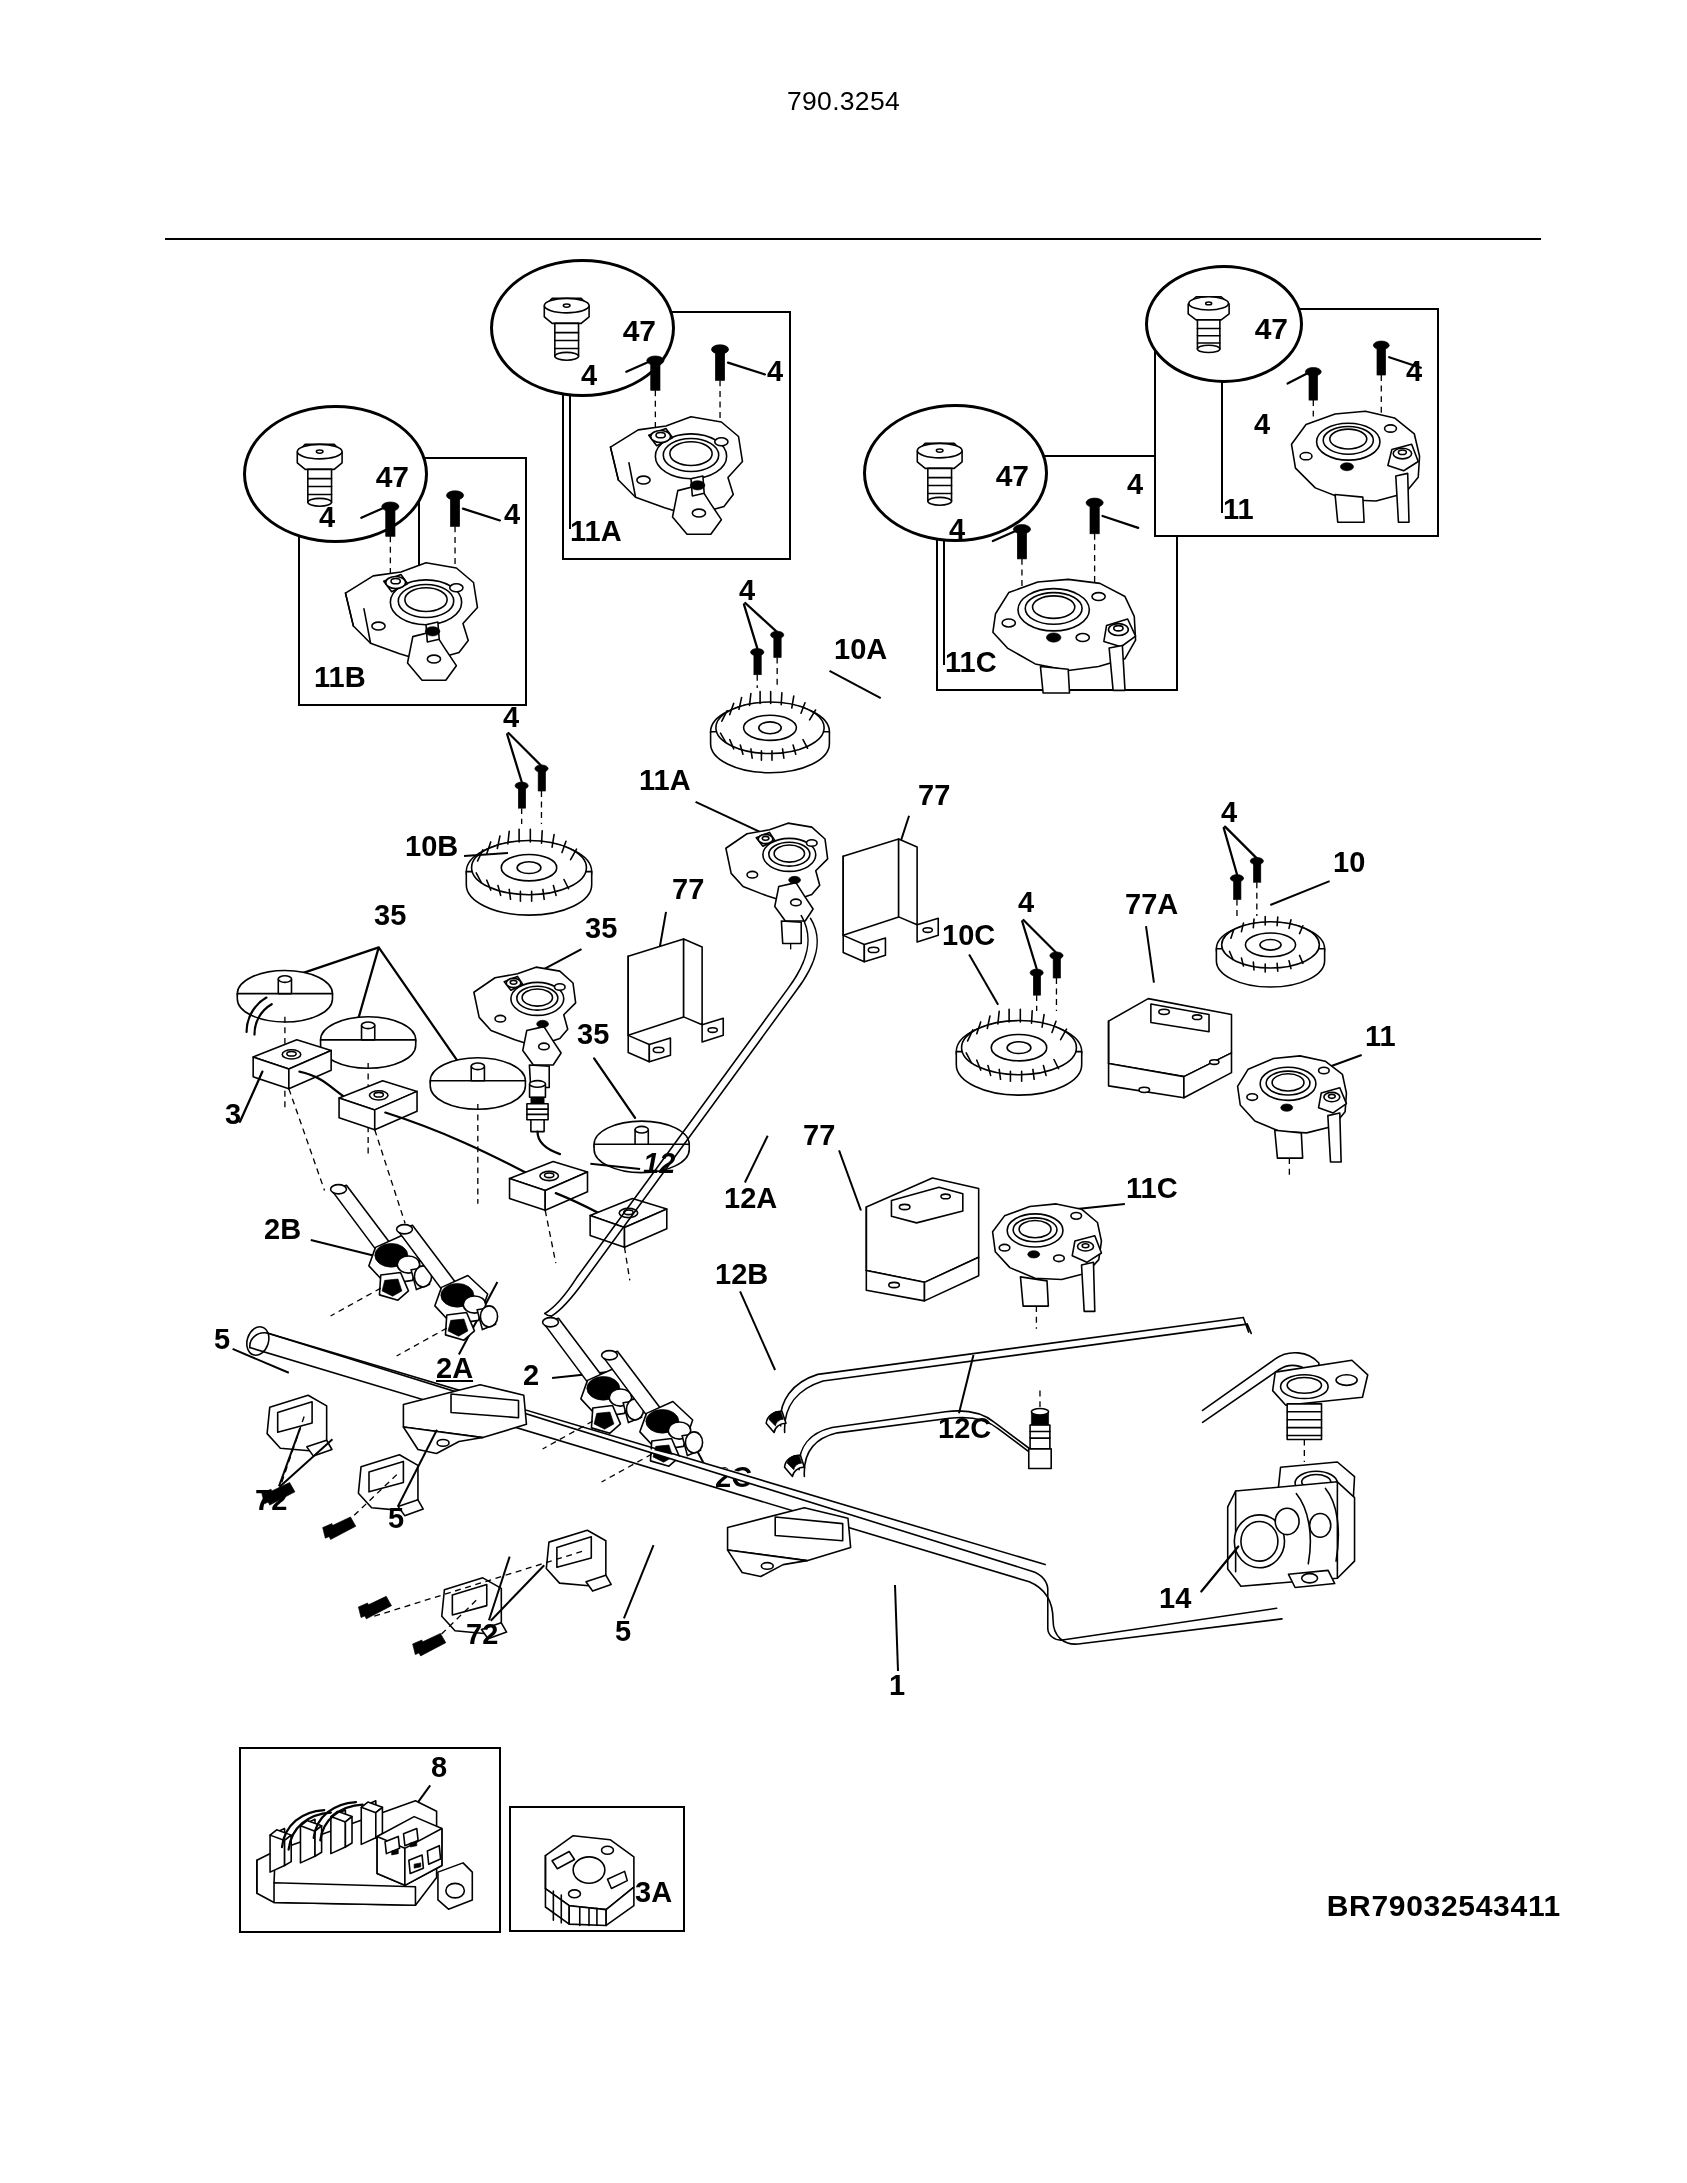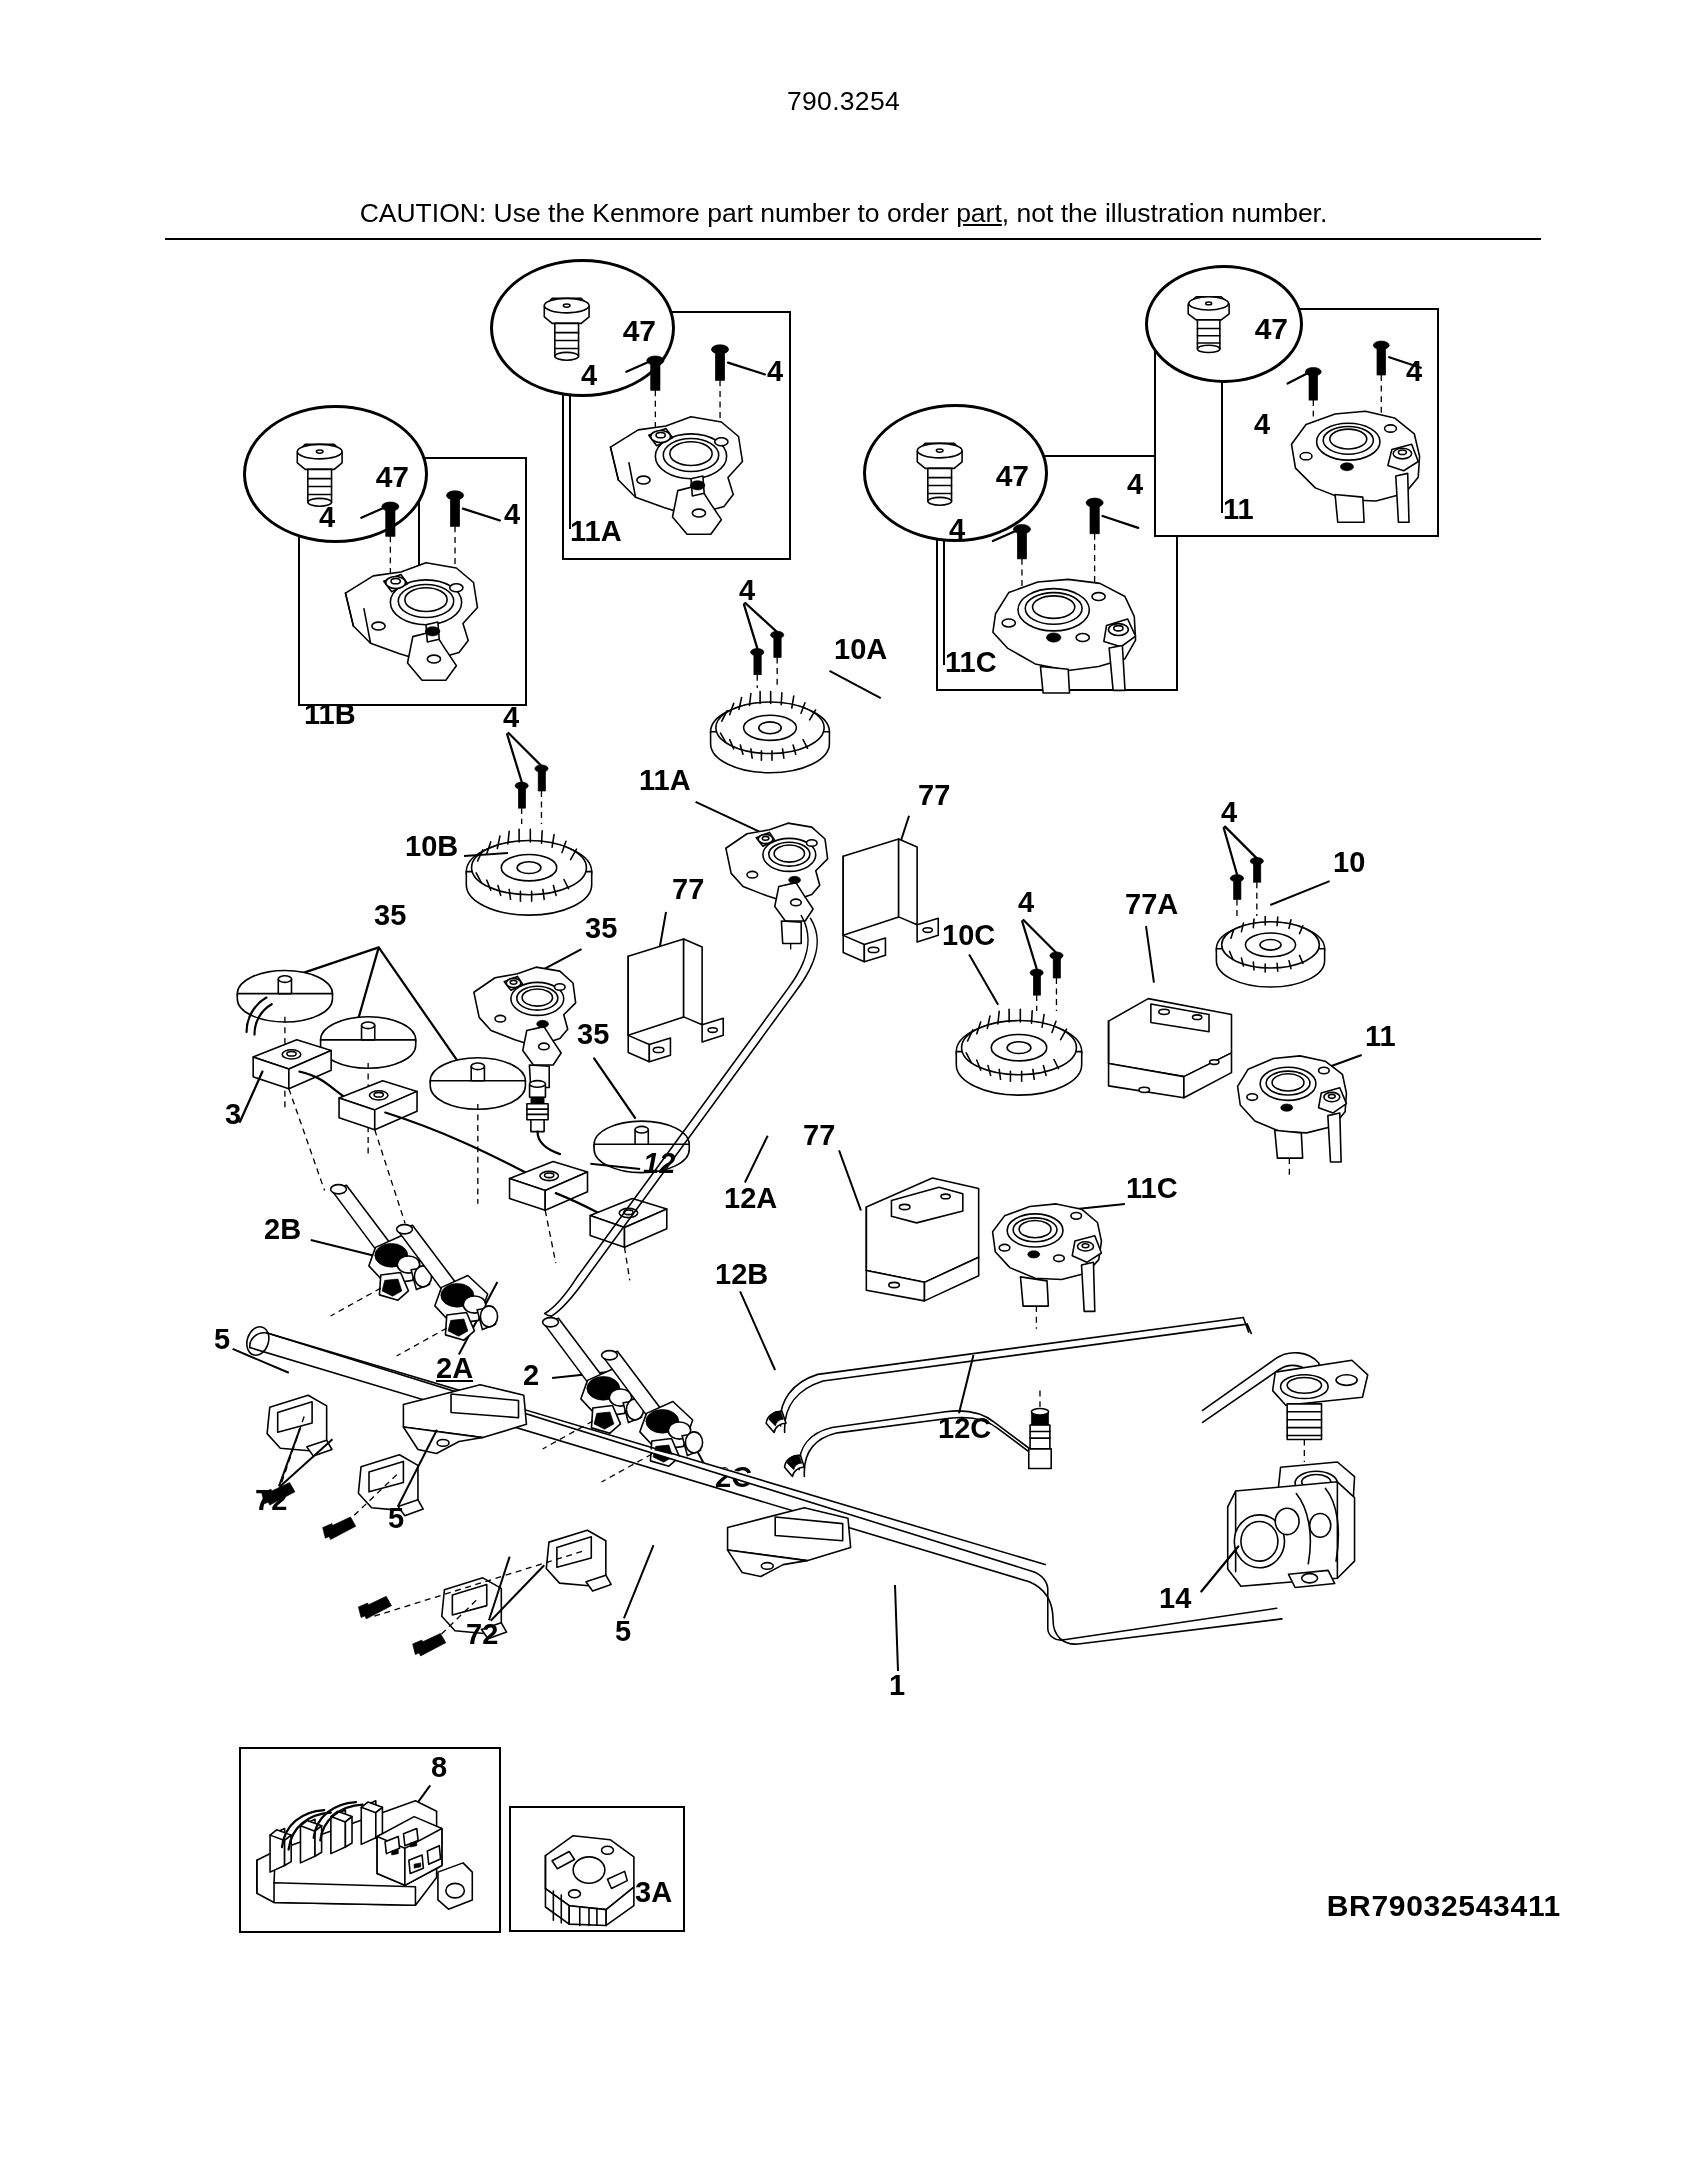--- a/index.html
+++ b/index.html
@@ -36,41 +36,38 @@
   .dsh{fill:none;stroke:#000;stroke-width:2;stroke-dasharray:9 7;}
 
   .brcode{position:absolute;right:126px;top:1889px;font-size:30px;font-weight:bold;letter-spacing:0.7px;}
 </style>
 </head>
 <body>
 
 <div class="sheet">
 
   <div class="model-no">790.3254</div>
-  <div class="caution">
-    <span>CAUTION: Use the Kenmore part number to order </span><u>part</u><span>, not the illustration number.</span>
-  </div>
   <div class="hrule"></div>
 
   <div class="inset" style="left:298px;top:457px;width:225px;height:245px;"></div>
   <div class="stem" style="left:418px;top:457px;height:218px;"></div>
   <div class="bubble" style="left:243px;top:405px;width:179px;height:132px;">
     <svg width="159" height="112" viewBox="0 0 240 170">
       <g>
         <path class="lnfill" d="M62 52 L74 40 L118 40 L130 52 L130 68 L118 78 L74 78 L62 68 Z"></path>
         <ellipse class="lnfill" cx="96" cy="51" rx="34" ry="11"></ellipse>
         <ellipse class="lnfill" cx="96" cy="51" rx="5" ry="2.5"></ellipse>
         <path class="lnfill" d="M78 78 L78 128 L114 128 L114 78 Z"></path>
         <path class="ln" d="M78 92 h36 M78 104 h36 M78 116 h36"></path>
         <ellipse class="lnfill" cx="96" cy="128" rx="18" ry="6"></ellipse>
       </g>
     </svg>
     <div class="bnum" style="right:16px;top:52px;">47</div>
   </div>
-  <div class="lbl" style="left:304px;top:663px;margin-top:37px;">11B</div>
+  <div class="lbl" style="left:314px;top:663px;">11B</div>
   <div class="lbl" style="left:319px;top:503px;">4</div>
   <div class="lbl" style="left:504px;top:500px;">4</div>
   <div class="art" style="left:327px;top:470px;">
     <svg width="198" height="225" viewBox="0 0 300 340">
 
       <g>
         <ellipse class="blk" cx="96" cy="55" rx="13" ry="7"></ellipse>
         <rect class="blk" x="89" y="58" width="14" height="42"></rect>
         <path class="dsh" d="M96 100 V178"></path>
         <ellipse class="blk" cx="194" cy="38" rx="13" ry="7"></ellipse>

